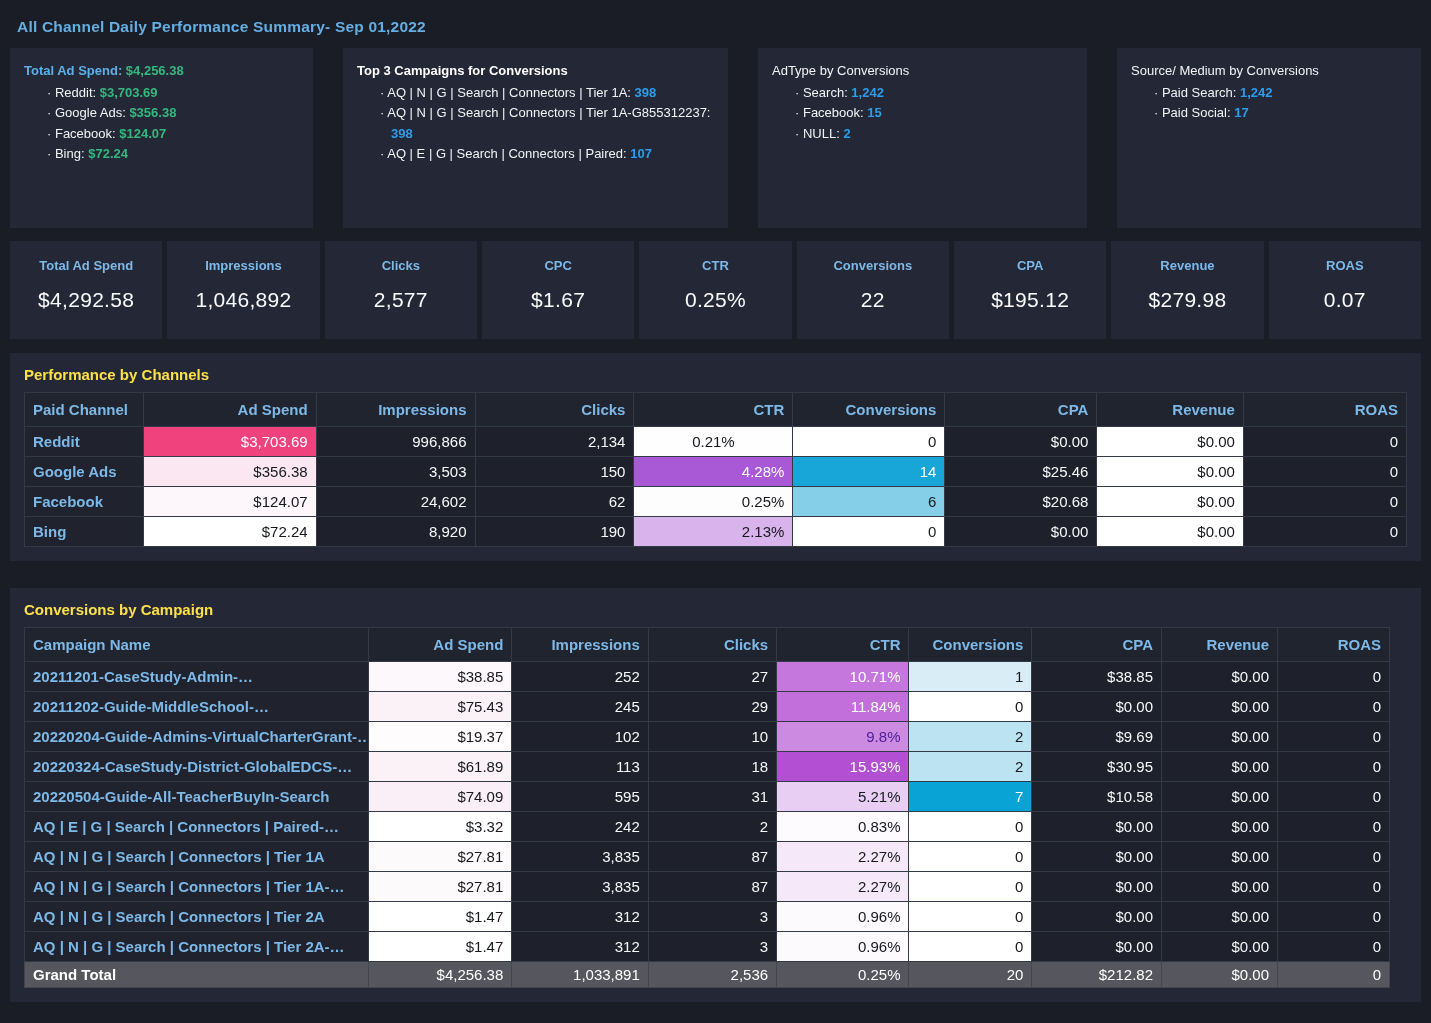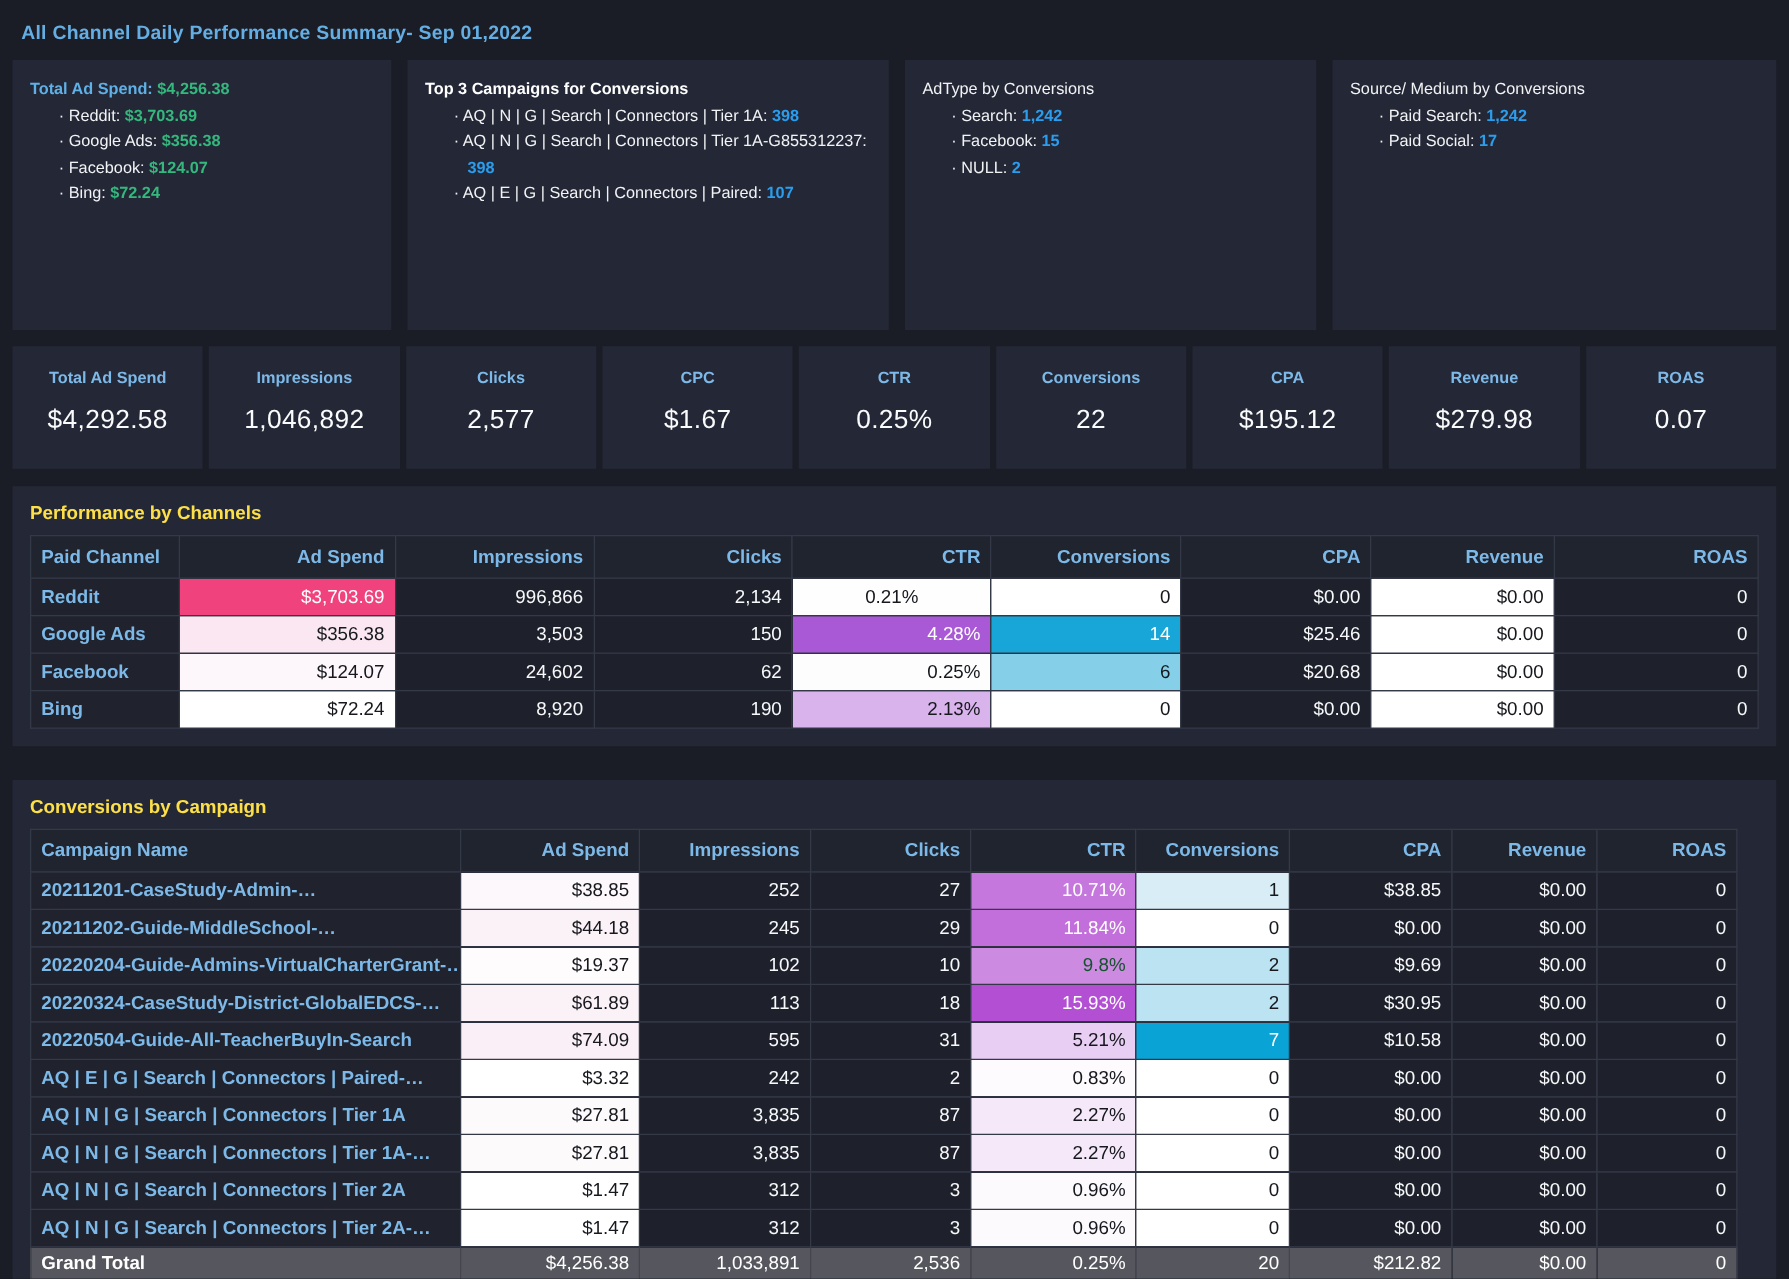--- a/index.html
+++ b/index.html
@@ -3,21 +3,21 @@
 <meta charset="utf-8">
 <style>
   * { box-sizing: border-box; margin: 0; padding: 0; }
   html,body { background:#14161d; }
   body { font-family: "Liberation Sans", sans-serif; }
   .page { width:1431px; height:1023px; background:#1a1d26; padding:0 10px; overflow:hidden; position:relative; }
 
   .page-title { font-size:15.5px; font-weight:bold; color:#64aee3; padding-top:18px; margin:0 0 12px 7px; letter-spacing:.2px; }
 
   
-  .cards-row { display:flex; gap:13px; height:216px; }
+  .cards-row { display:flex; gap:30px; height:180px; }
   .card { background:#242836; padding:13px 14px; font-size:13px; line-height:20.5px; color:#e8eaee; overflow:hidden; }
   .card.c0 { flex:0 0 303px; } .card.c1 { flex:0 0 385px; } .card.c2 { flex:0 0 329px; } .card.c3 { flex:1; }
   .card-title { margin-bottom:1px; }
   .card-title.blue-bold { color:#5fb0e6; font-weight:bold; }
   .card-title.white-bold { color:#ffffff; font-weight:bold; }
   .card-title.white { color:#f2f3f5; font-weight:normal; }
   .card-item { padding-left:34px; text-indent:-11px; color:#f2f3f5; }
   .val { font-weight:bold; }
   .val.green { color:#34b87e; }
   .val.blue { color:#2b9ded; }
@@ -216,35 +216,35 @@
             <td class="num">252</td>
             <td class="num">27</td>
             <td class="num" style="background: rgb(197, 119, 221); color: rgb(255, 255, 255);">10.71%</td>
             <td class="num" style="background: rgb(217, 237, 246); color: rgb(22, 24, 29);">1</td>
             <td class="num">$38.85</td>
             <td class="num">$0.00</td>
             <td class="num">0</td>
           </tr>
           <tr>
             <td class="row-name">20211202-Guide-MiddleSchool-…</td>
-            <td class="num" style="background: rgb(251, 242, 247); color: rgb(22, 24, 29);">$44.18</td>
+            <td class="num" style="background: rgb(251, 242, 247); color: rgb(22, 24, 29);">$75.43</td>
             <td class="num">245</td>
             <td class="num">29</td>
             <td class="num" style="background: rgb(194, 111, 219); color: rgb(255, 255, 255);">11.84%</td>
             <td class="num" style="background: rgb(255, 255, 255); color: rgb(22, 24, 29);">0</td>
             <td class="num">$0.00</td>
             <td class="num">$0.00</td>
             <td class="num">0</td>
           </tr>
           <tr>
             <td class="row-name">20220204-Guide-Admins-VirtualCharterGrant-…</td>
             <td class="num" style="background: rgb(254, 252, 253); color: rgb(22, 24, 29);">$19.37</td>
             <td class="num">102</td>
             <td class="num">10</td>
-            <td class="num" style="background: rgb(204, 139, 225); color: #14532d; text-align: right;">9.8%</td>
+            <td class="num" style="background: rgb(204, 139, 225); color: #4c1d95; text-align: right;">9.8%</td>
             <td class="num" style="background: rgb(188, 227, 241); color: rgb(22, 24, 29);">2</td>
             <td class="num">$9.69</td>
             <td class="num">$0.00</td>
             <td class="num">0</td>
           </tr>
           <tr>
             <td class="row-name">20220324-CaseStudy-District-GlobalEDCS-…</td>
             <td class="num" style="background: rgb(251, 242, 247); color: rgb(22, 24, 29);">$61.89</td>
             <td class="num">113</td>
             <td class="num">18</td>

